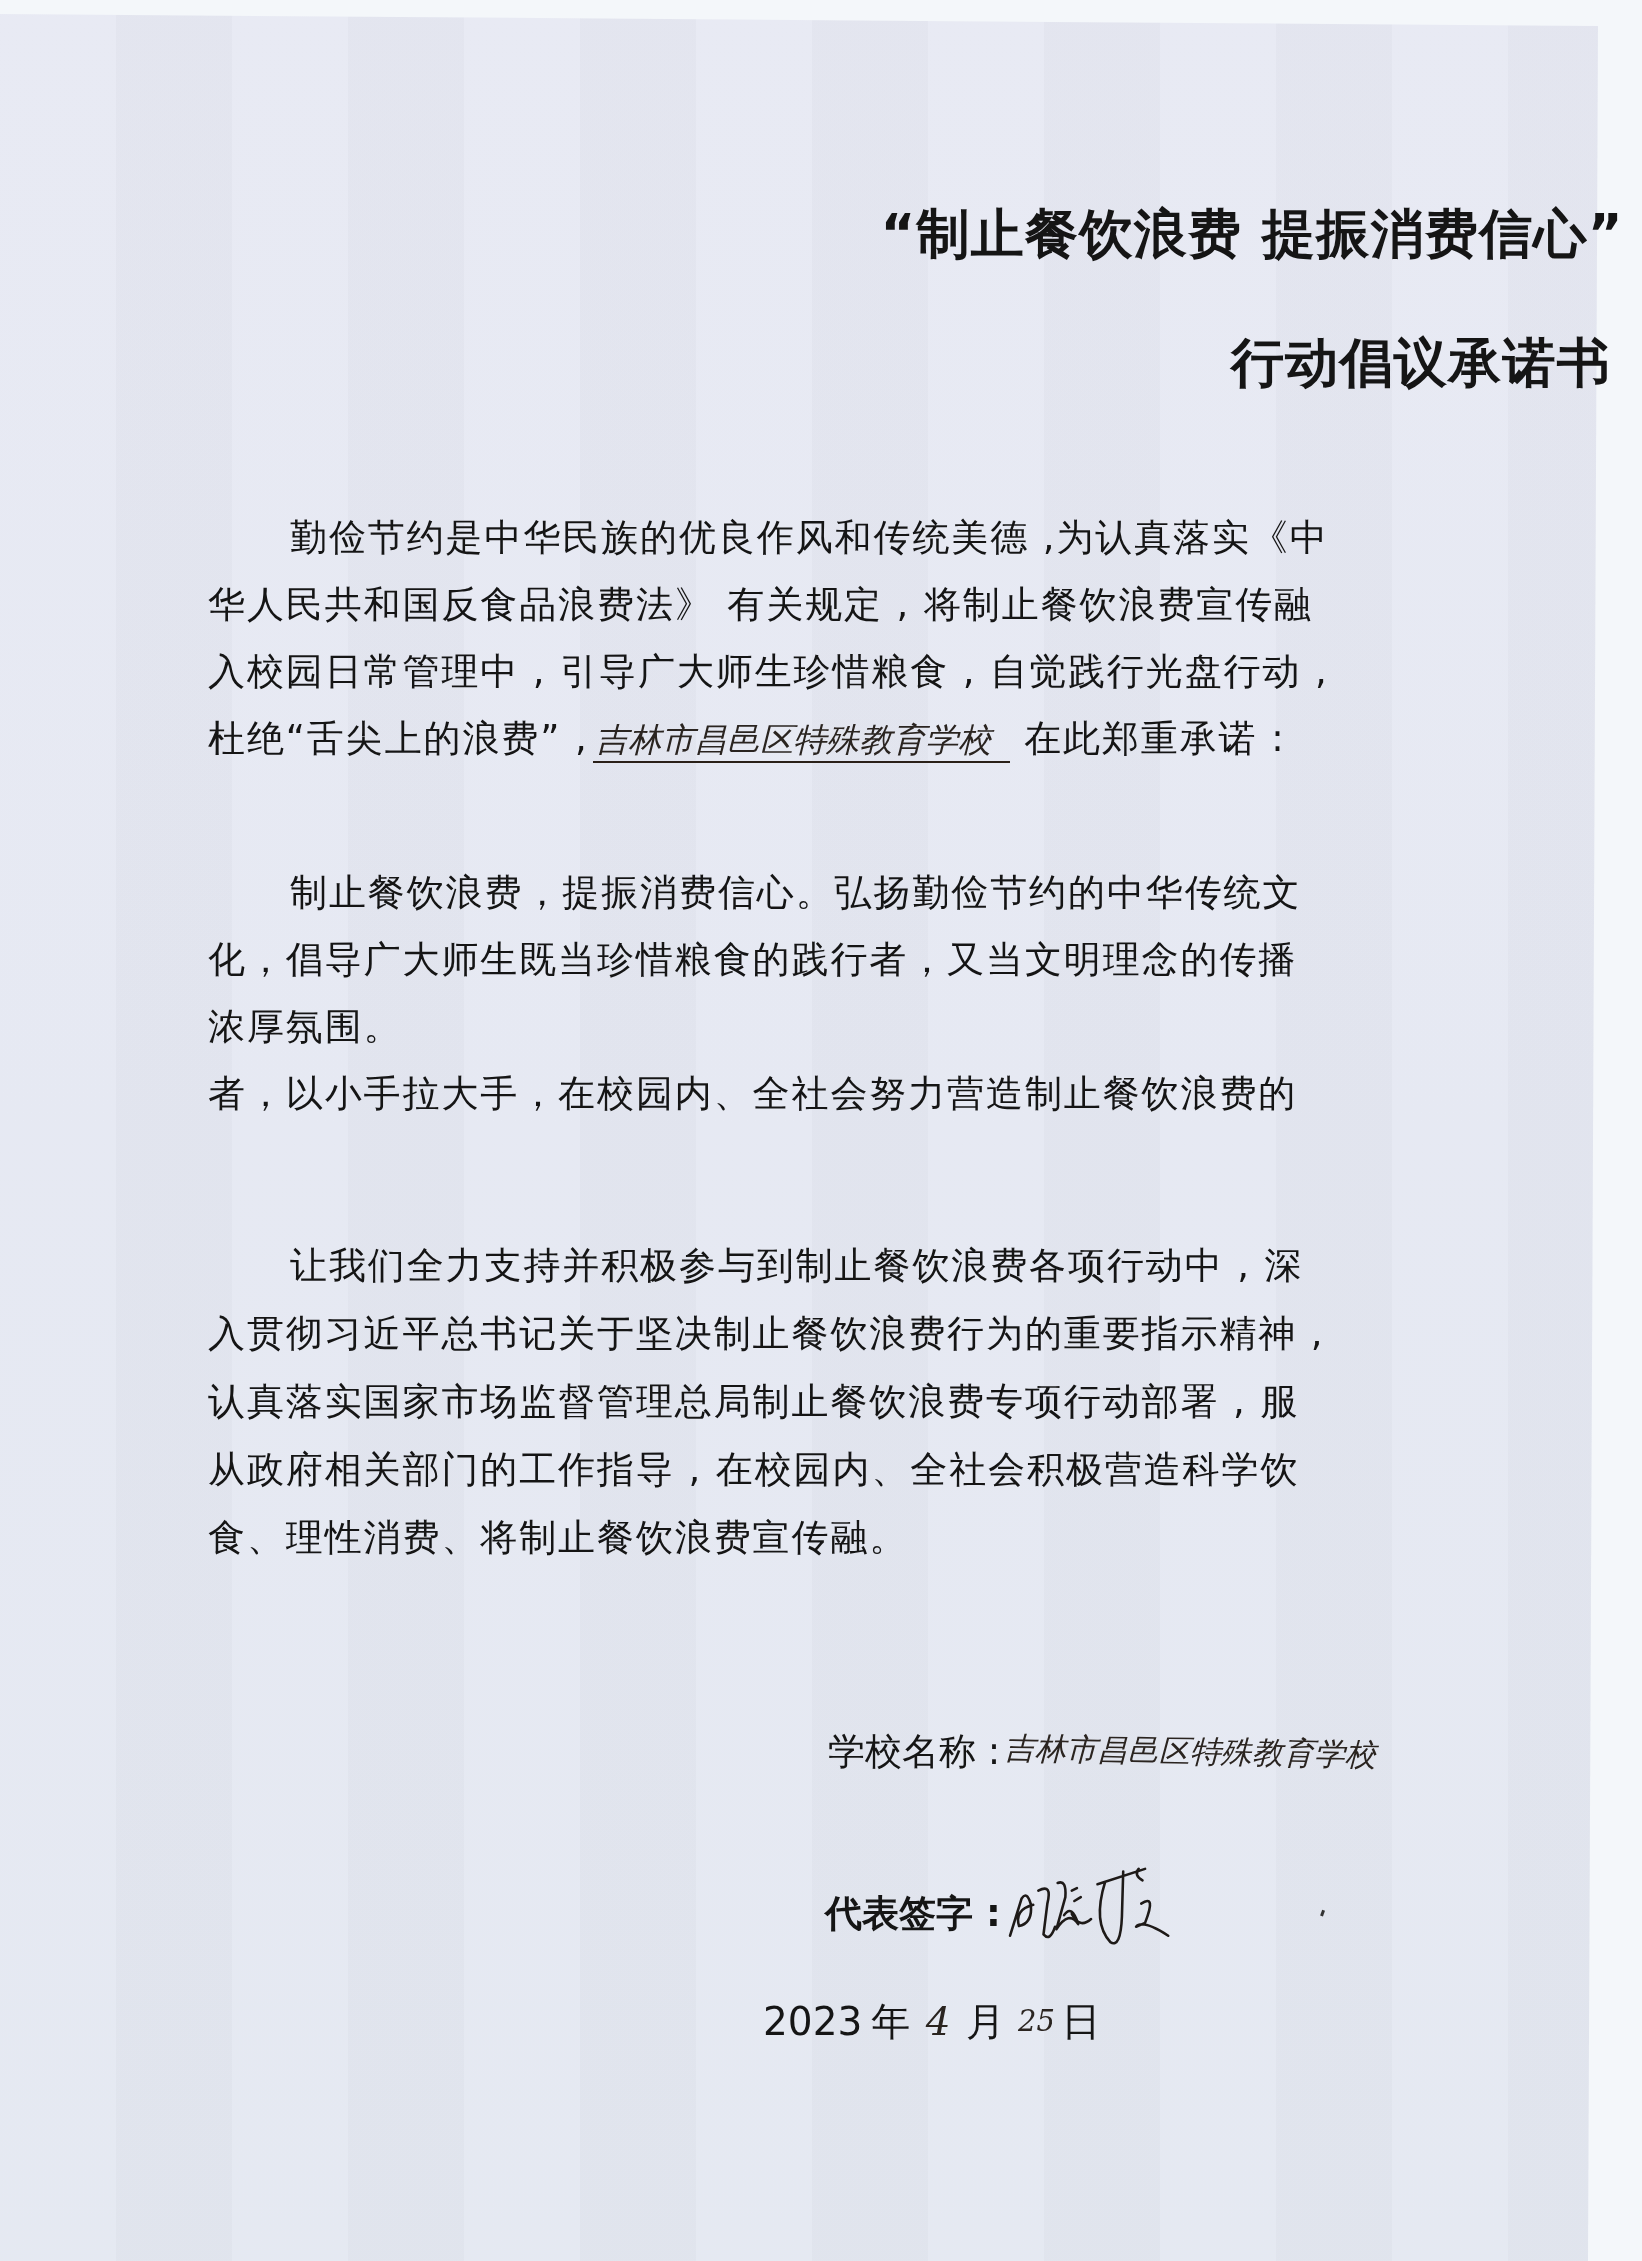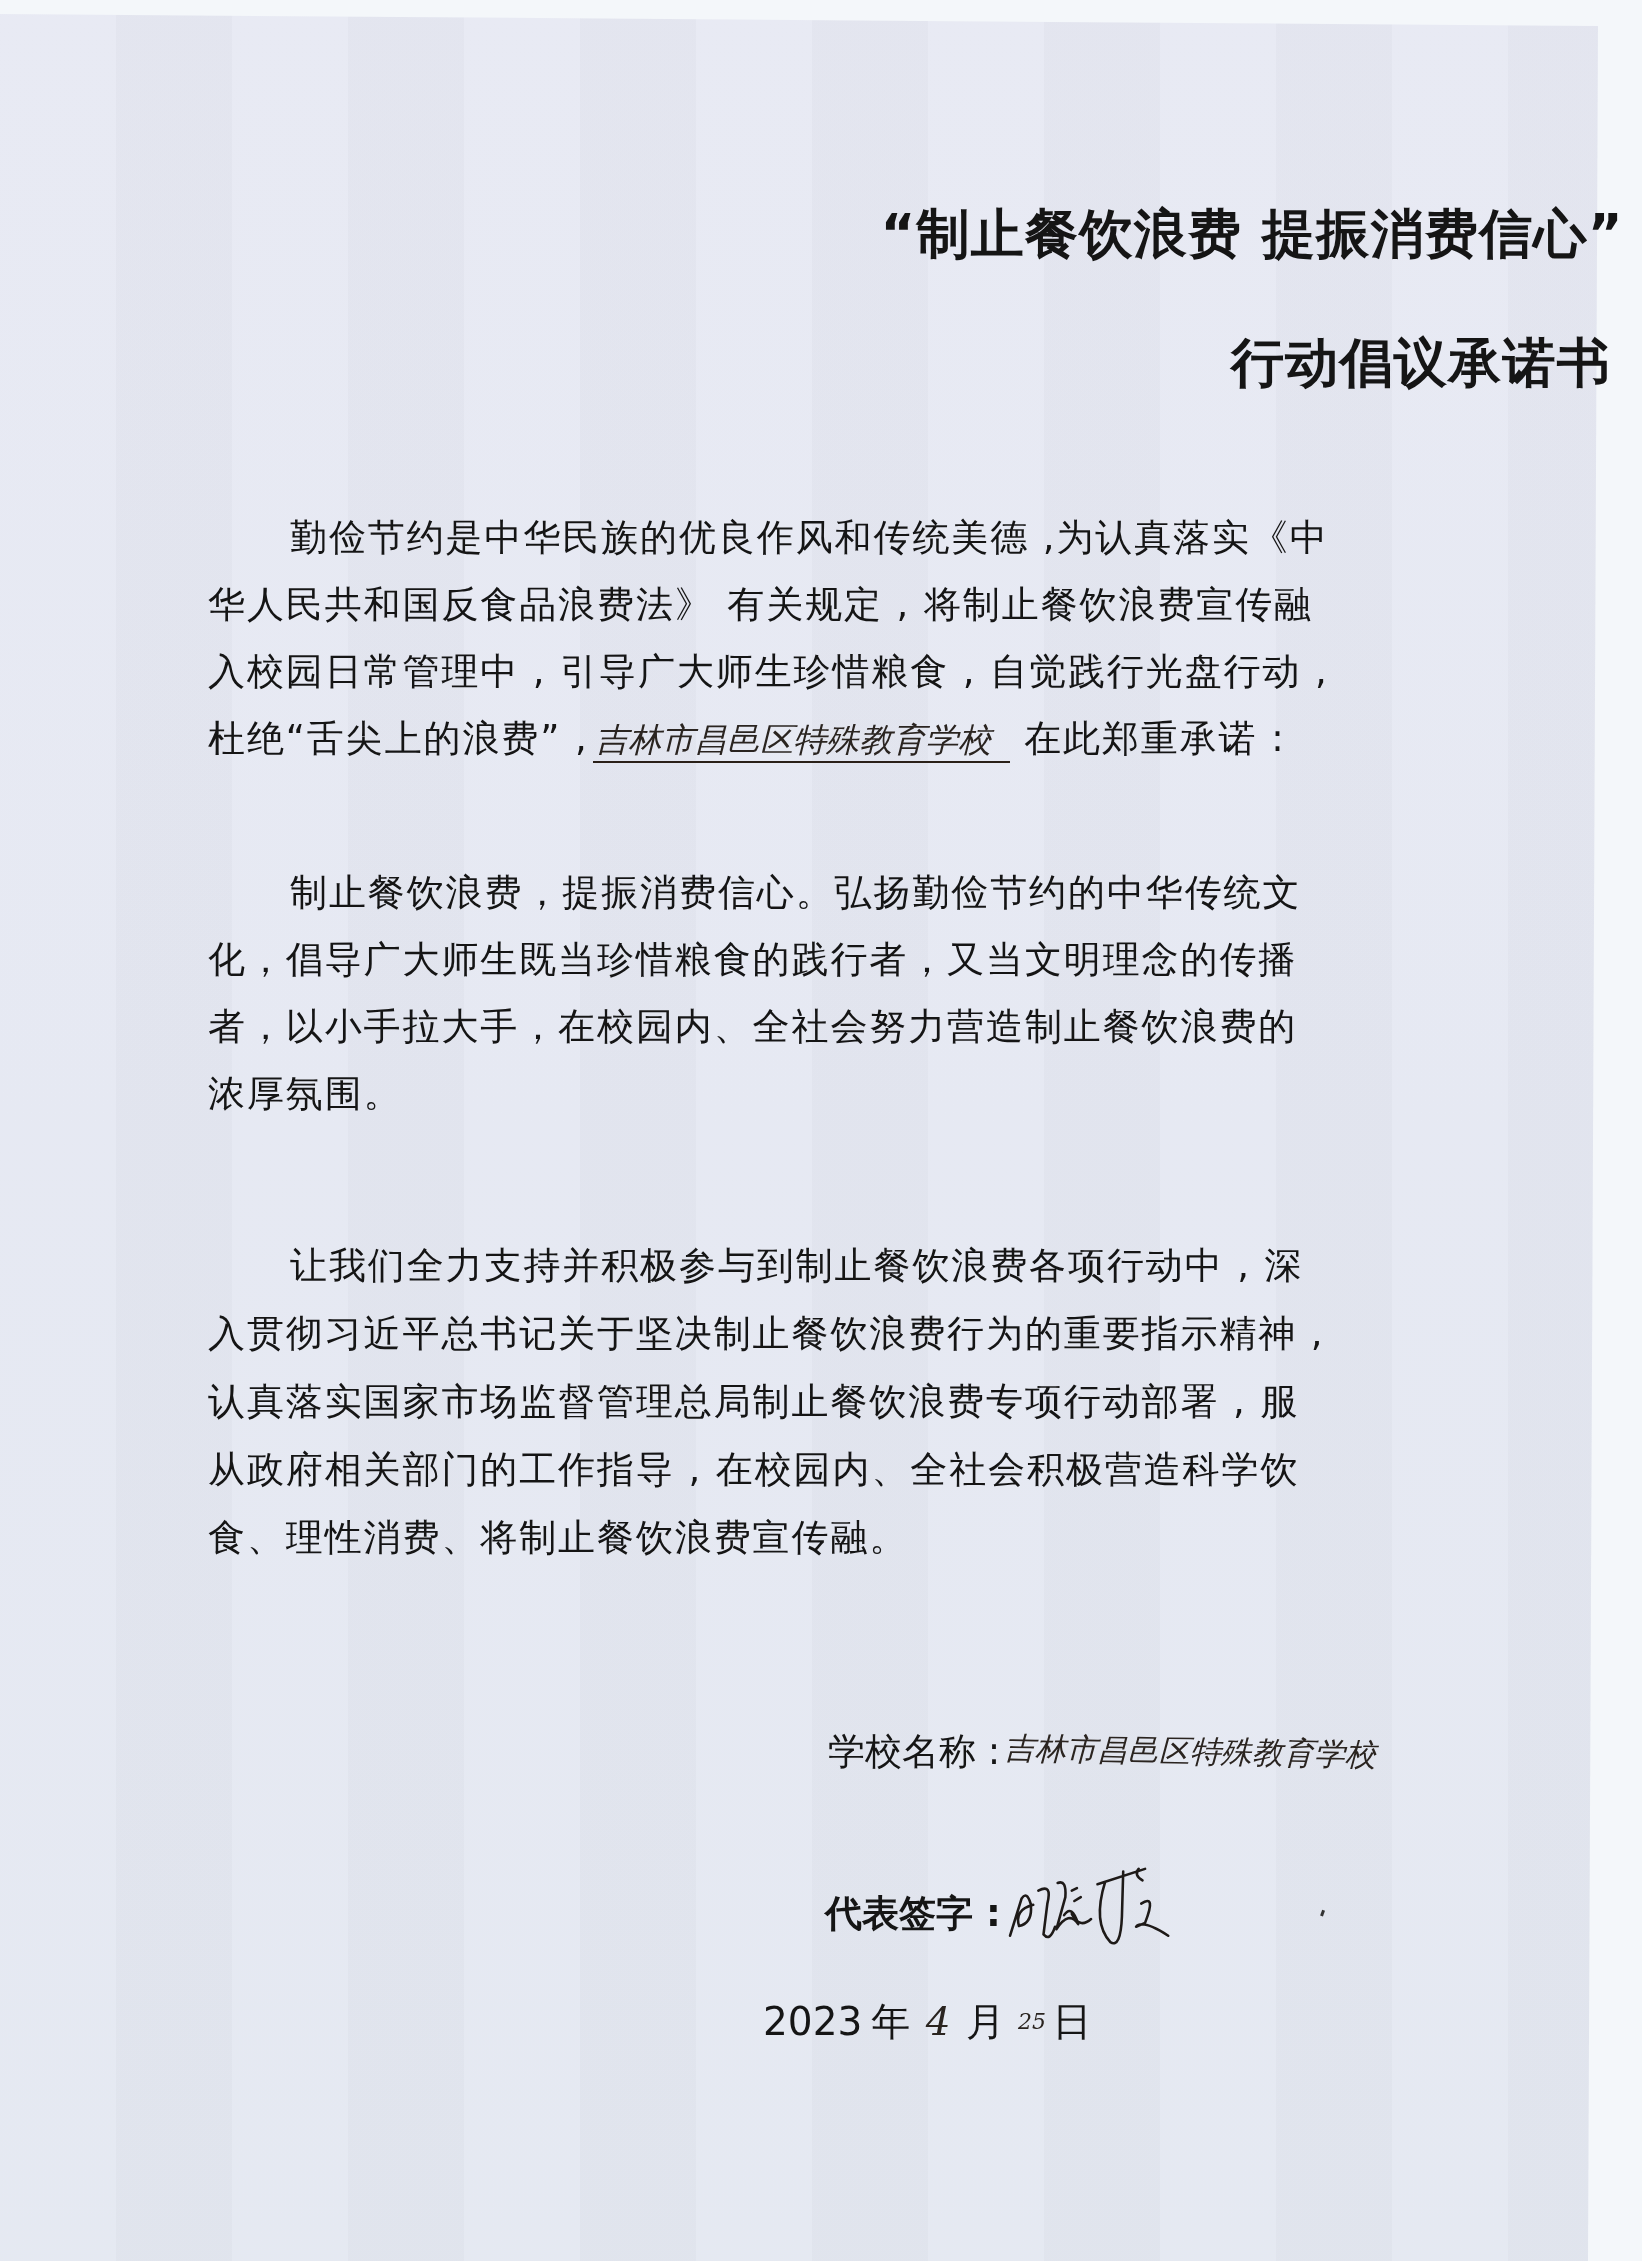--- a/index.html
+++ b/index.html
@@ -45,21 +45,21 @@
   .sign-row {
     position: absolute; font-size: 37px; line-height: 1; white-space: nowrap;
     display: flex; align-items: center; justify-content: center;
   }
   .row-school { left: 828px; top: 1733px; }
   .row-sign { left: 825px; top: 1865px; font-weight: bold; }
   .row-date { left: 763px; top: 2002px; font-size: 39px; }
   .school-hand { font-size: 31px; margin-left: 3.9px; transform: rotate(1deg); }
   .sig { margin-left: 6.4px; }
   .date-hand { font-size: 39px; margin: 0 15.5px; }
-  .date-hand.small { font-size: 22px; margin: 0 6.4px 0 13px; }
+  .date-hand.small { font-size: 29px; margin: 0 6.4px 0 13px; }
   .dot { position: absolute; left: 1321px; top: 1910px; width: 2.6px; height: 6.4px; background: #333; transform: rotate(20deg); }
 </style>
 </head>
 <body>
 
 <div class="paper"></div>
 
 <div class="title title-1">“制止餐饮浪费  提振消费信心”</div>
 <div class="title title-2">行动倡议承诺书</div>
 
@@ -69,22 +69,22 @@
   <span class="line">入校园日常管理中 , 引导广大师生珍惜粮食 , 自觉践行光盘行动 ,</span>
   <span class="line">
     <span>杜绝“舌尖上的浪费” ,</span><span class="fill-blank hand">吉林市昌邑区特殊教育学校</span>
     <span>在此郑重承诺 :</span>
   </span>
 </div>
 
 <div class="para p2">
   <span class="line indent">制止餐饮浪费，提振消费信心。弘扬勤俭节约的中华传统文</span>
   <span class="line">化，倡导广大师生既当珍惜粮食的践行者，又当文明理念的传播</span>
+  <span class="line">浓厚氛围。</span>
   <span class="line">者，以小手拉大手，在校园内、全社会努力营造制止餐饮浪费的</span>
-  <span class="line">浓厚氛围。</span>
 </div>
 
 <div class="para p3">
   <span class="line indent">让我们全力支持并积极参与到制止餐饮浪费各项行动中 , 深</span>
   <span class="line">入贯彻习近平总书记关于坚决制止餐饮浪费行为的重要指示精神 ,</span>
   <span class="line">认真落实国家市场监督管理总局制止餐饮浪费专项行动部署 , 服</span>
   <span class="line">从政府相关部门的工作指导 , 在校园内、全社会积极营造科学饮</span>
   <span class="line">食、理性消费、将制止餐饮浪费宣传融。</span>
 </div>
 

